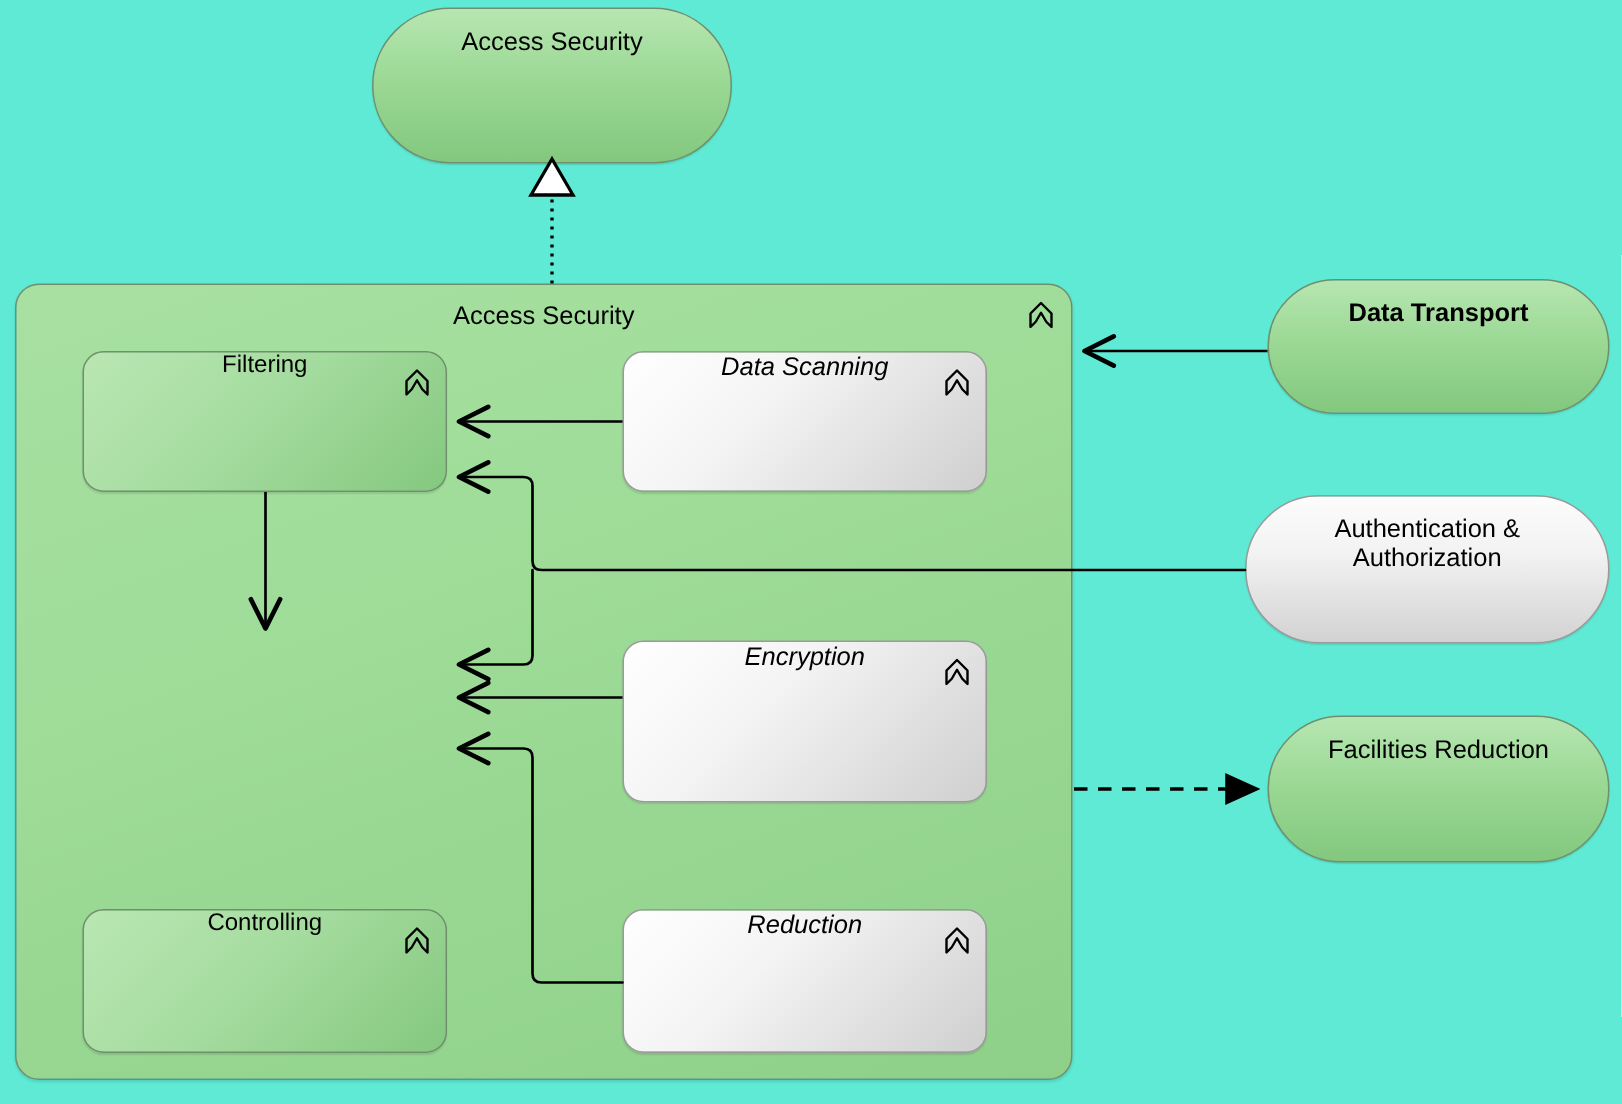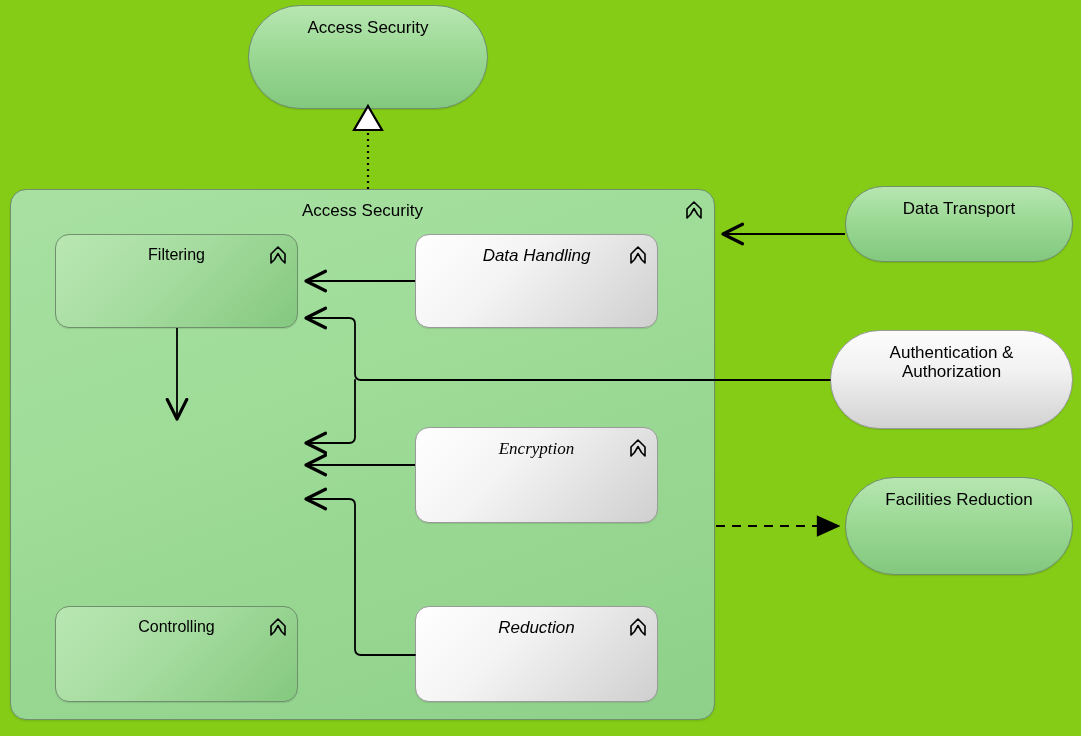--- a/index.html
+++ b/index.html
@@ -8,21 +8,21 @@
     padding: 0;
     background: #ffffff;
   }
   body {
     font-family: "Liberation Sans", sans-serif;
   }
   #canvas {
     position: relative;
     width: 1081px;
     height: 736px;
-    background: #84cc16;
+    background: #5eead4;
     overflow: hidden;
   }
   #edges {
     position: absolute;
     left: 0;
     top: 0;
     width: 1081px;
     height: 736px;
     pointer-events: none;
     z-index: 5;
@@ -65,21 +65,21 @@
   }
 
   
   .func {
     border: 1px solid #6f8f6d;
     border-radius: 14px;
     background: linear-gradient(135deg, #b9e7b3 0%, #a6dca0 45%, #84c87f 100%);
     box-shadow: 0 1px 1px rgba(0,0,0,0.10);
   }
   .func .label {
-    top: 11px;
+    top: 0;
     font-size: 16px;
   }
   .func.grey {
     border: 1px solid #9a9a9a;
     background: linear-gradient(135deg, #ffffff 0%, #f4f4f4 38%, #cfcfcf 100%);
   }
   .func.grey .label {
     font-style: italic;
     font-size: 17px;
   }
@@ -181,47 +181,47 @@
   <div class="node func" style="left:55px; top:606px; width:243px; height:96px;padding-left:44px;">
     <div class="label">Controlling</div>
     <span class="chev" style="right:10px; top:10px;">
       <svg viewBox="0 0 18 19" width="18" height="19">
         <path d="M2 18 L2 9 L9 2 L16 9 L16 18 L12.5 14.5 L9 8.5 L5.5 14.5 Z" fill="none" stroke="#000" stroke-width="1.6" stroke-linejoin="round"></path>
       </svg>
     </span>
   </div>
 
   <div class="node func grey" style="left:415px; top:234px; width:243px; height:94px;">
-    <div class="label">Data Handling</div>
-    <span class="chev" style="right:10px; top:10px;">
-      <svg viewBox="0 0 18 19" width="18" height="19">
-        <path d="M2 18 L2 9 L9 2 L16 9 L16 18 L12.5 14.5 L9 8.5 L5.5 14.5 Z" fill="none" stroke="#000" stroke-width="1.6" stroke-linejoin="round"></path>
-      </svg>
-    </span>
-  </div>
-
-  <div class="node func grey" style="left:415px; top:427px; width:243px; height:96px;font-family:Liberation Serif, serif;">
+    <div class="label">Data Scanning</div>
+    <span class="chev" style="right:10px; top:10px;">
+      <svg viewBox="0 0 18 19" width="18" height="19">
+        <path d="M2 18 L2 9 L9 2 L16 9 L16 18 L12.5 14.5 L9 8.5 L5.5 14.5 Z" fill="none" stroke="#000" stroke-width="1.6" stroke-linejoin="round"></path>
+      </svg>
+    </span>
+  </div>
+
+  <div class="node func grey" style="left:415px; top:427px; width:243px; height:108px;">
     <div class="label">Encryption</div>
     <span class="chev" style="right:10px; top:10px;">
       <svg viewBox="0 0 18 19" width="18" height="19">
         <path d="M2 18 L2 9 L9 2 L16 9 L16 18 L12.5 14.5 L9 8.5 L5.5 14.5 Z" fill="none" stroke="#000" stroke-width="1.6" stroke-linejoin="round"></path>
       </svg>
     </span>
   </div>
 
   <div class="node func grey" style="left:415px; top:606px; width:243px; height:96px;padding-left:42px;">
     <div class="label">Reduction</div>
     <span class="chev" style="right:10px; top:10px;">
       <svg viewBox="0 0 18 19" width="18" height="19">
         <path d="M2 18 L2 9 L9 2 L16 9 L16 18 L12.5 14.5 L9 8.5 L5.5 14.5 Z" fill="none" stroke="#000" stroke-width="1.6" stroke-linejoin="round"></path>
       </svg>
     </span>
   </div>
 
-  <div class="node service" style="left:845px; top:186px; width:228px; height:76px;">
+  <div class="node service" style="left:845px; top:186px; width:228px; height:90px;font-weight:bold;">
     <div class="label">Data Transport</div>
   </div>
 
   <div class="node service grey" style="left:830px; top:330px; width:243px; height:99px;">
     <div class="label">Authentication &amp;
 Authorization</div>
   </div>
 
   <div class="node service" style="left:845px; top:477px; width:228px; height:98px;">
     <div class="label">Facilities Reduction</div>

